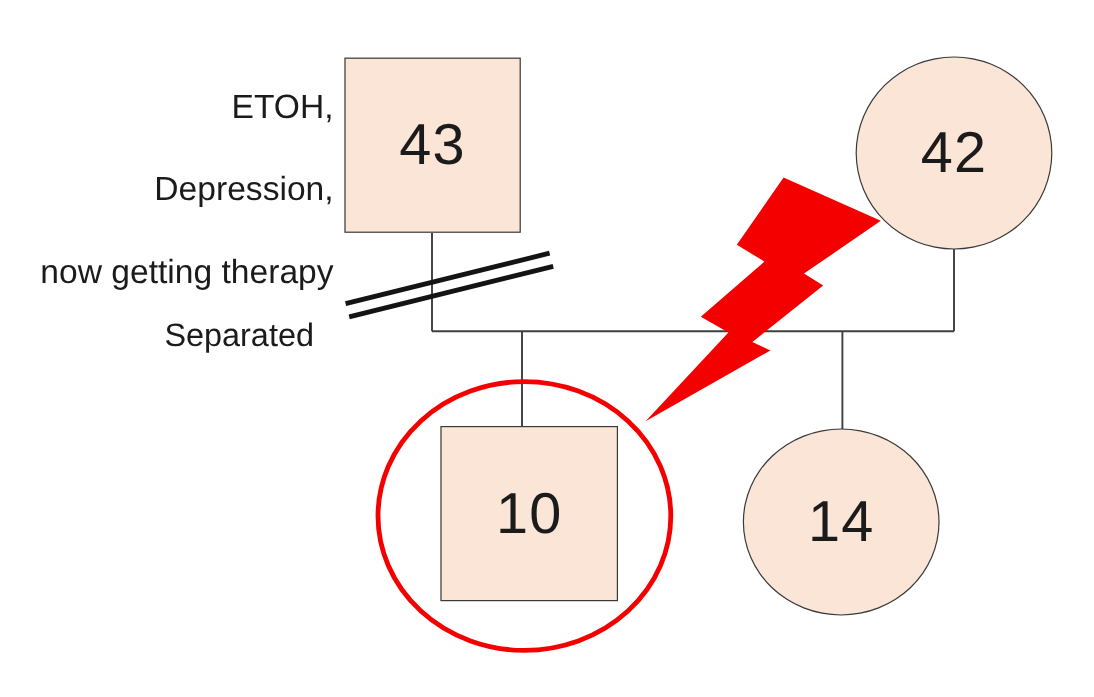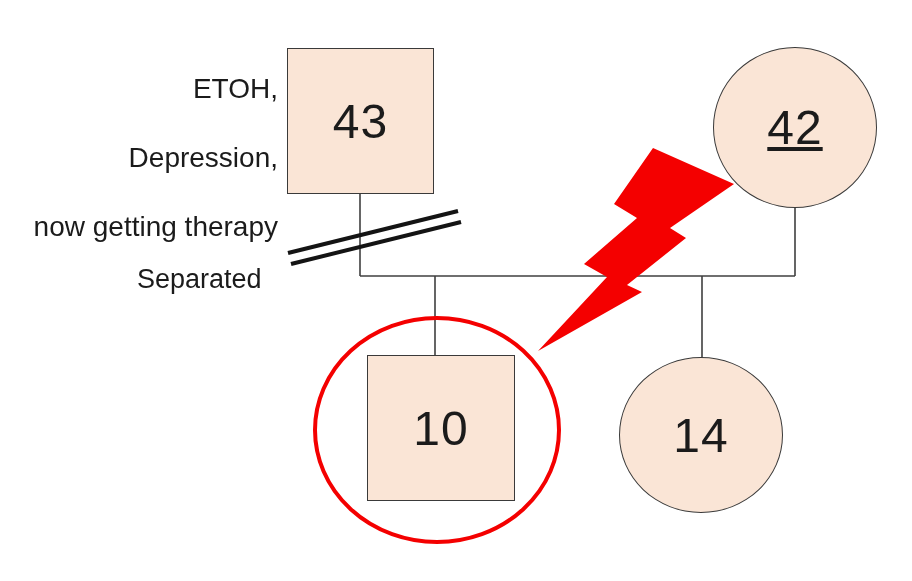--- a/index.html
+++ b/index.html
@@ -32,21 +32,21 @@
     align-items: center;
     justify-content: center;
   }
   .round { border-radius: 50%; }
   .age {
     font-size: 48px;
     color: #1b1b1b;
     letter-spacing: 1px;
   }
   .father-sq { left: 287px; top: 48px;  width: 147px; height: 146px; }
-  .mother-ci { left: 713px; top: 47px;  width: 164px; height: 161px; text-decoration: underline; }
+  .mother-ci { left: 713px; top: 47px;  width: 164px; height: 161px; }
   .son-sq    { left: 367px; top: 355px; width: 148px; height: 146px; }
   .daughter-ci { left: 619px; top: 357px; width: 164px; height: 156px; }
   .note {
     position: absolute;
     color: #1b1b1b;
   }
   .father-note {
     left: 0;
     top: 38px;
     width: 278px;

